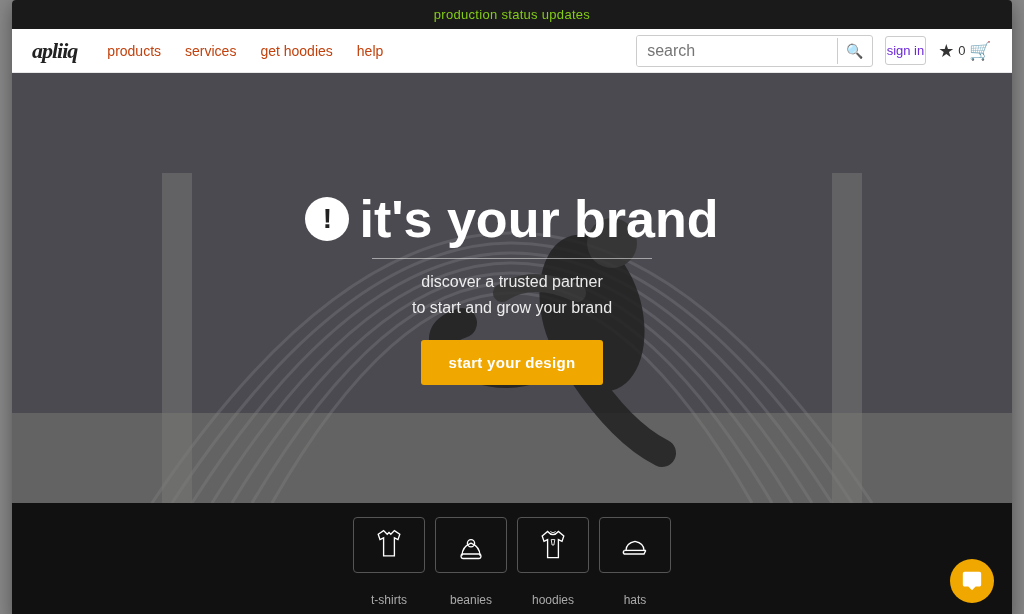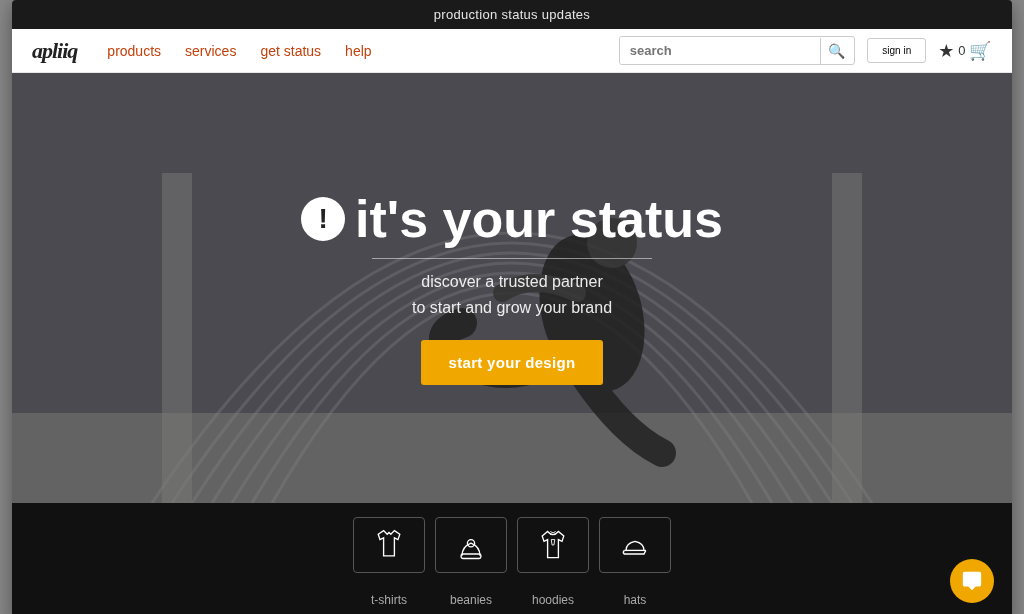--- a/index.html
+++ b/index.html
@@ -14,21 +14,21 @@
     .browser-window {
       width: 1000px;
       border-radius: 4px;
       overflow: hidden;
       box-shadow: 0 4px 20px rgba(0,0,0,0.4);
     }
 
     
     .announcement-bar {
       background: #1a1a1a;
-      color: #e5e5e5;
+      color: #84cc16;
       text-align: center;
       padding: 7px 0;
       font-size: 13px;
       letter-spacing: 0.3px;
     }
 
     
     .navbar {
       background: #fff;
       display: flex;
@@ -66,42 +66,41 @@
       display: flex;
       align-items: center;
       border: 1px solid #ccc;
       border-radius: 3px;
       overflow: hidden;
     }
     .search-input {
       border: none;
       outline: none;
       padding: 6px 10px;
-      font-size: 13px;
+      font-size: 16px;
       width: 200px;
       color: #999;
-      font-weight: bold;
     }
     .search-btn {
       background: none;
       border: none;
       border-left: 1px solid #ccc;
       padding: 5px 8px;
       cursor: pointer;
       font-size: 14px;
       color: #555;
     }
     .sign-in-btn {
       border: 1px solid #ccc;
       background: none;
-      padding: 6px 14px;
-      font-size: 10px;
+      padding: 6px 1px;
+      font-size: 13px;
       border-radius: 3px;
       cursor: pointer;
-      color: #000000;
+      color: #6d28d9;
     }
     .wishlist-area {
       display: flex;
       align-items: center;
       gap: 4px;
       font-size: 13px;
       color: #333;
     }
     .star-icon {
       font-size: 18px;
@@ -272,21 +271,21 @@
   <div class="announcement-bar">
     <span>production status updates</span>
   </div>
 
   <nav class="navbar">
     <div class="logo">apliiq</div>
 
     <div class="nav-links">
       <a class="nav-link">products</a>
       <a class="nav-link">services</a>
-      <a class="nav-link">get status</a>
+      <a class="nav-link">get hoodies</a>
       <a class="nav-link">help</a>
     </div>
 
     <div class="nav-right">
       <div class="search-container">
         <input class="search-input" type="text" placeholder="search" style="">
         <button class="search-btn">
           <span>🔍</span>
         </button>
       </div>
@@ -333,21 +332,21 @@
           <path d="M 565,220 Q 520,200 490,220" stroke="#333" stroke-width="18" fill="none" stroke-linecap="round"></path>
 
           <path d="M 570,300 Q 610,360 650,380" stroke="#222" stroke-width="28" fill="none" stroke-linecap="round"></path>
         </g>
       </svg>
     </div>
 
     <div class="hero-content">
       <div class="hero-title">
         <div class="hero-title-icon">!</div>
-        <span>it's your status</span>
+        <span>it's your brand</span>
       </div>
       <div class="hero-divider"></div>
       <div class="hero-subtitle">
         <span>discover a trusted partner</span><br>
         <span>to start and grow your brand</span>
       </div>
       <button class="cta-btn">start your design</button>
     </div>
   </section>
 

